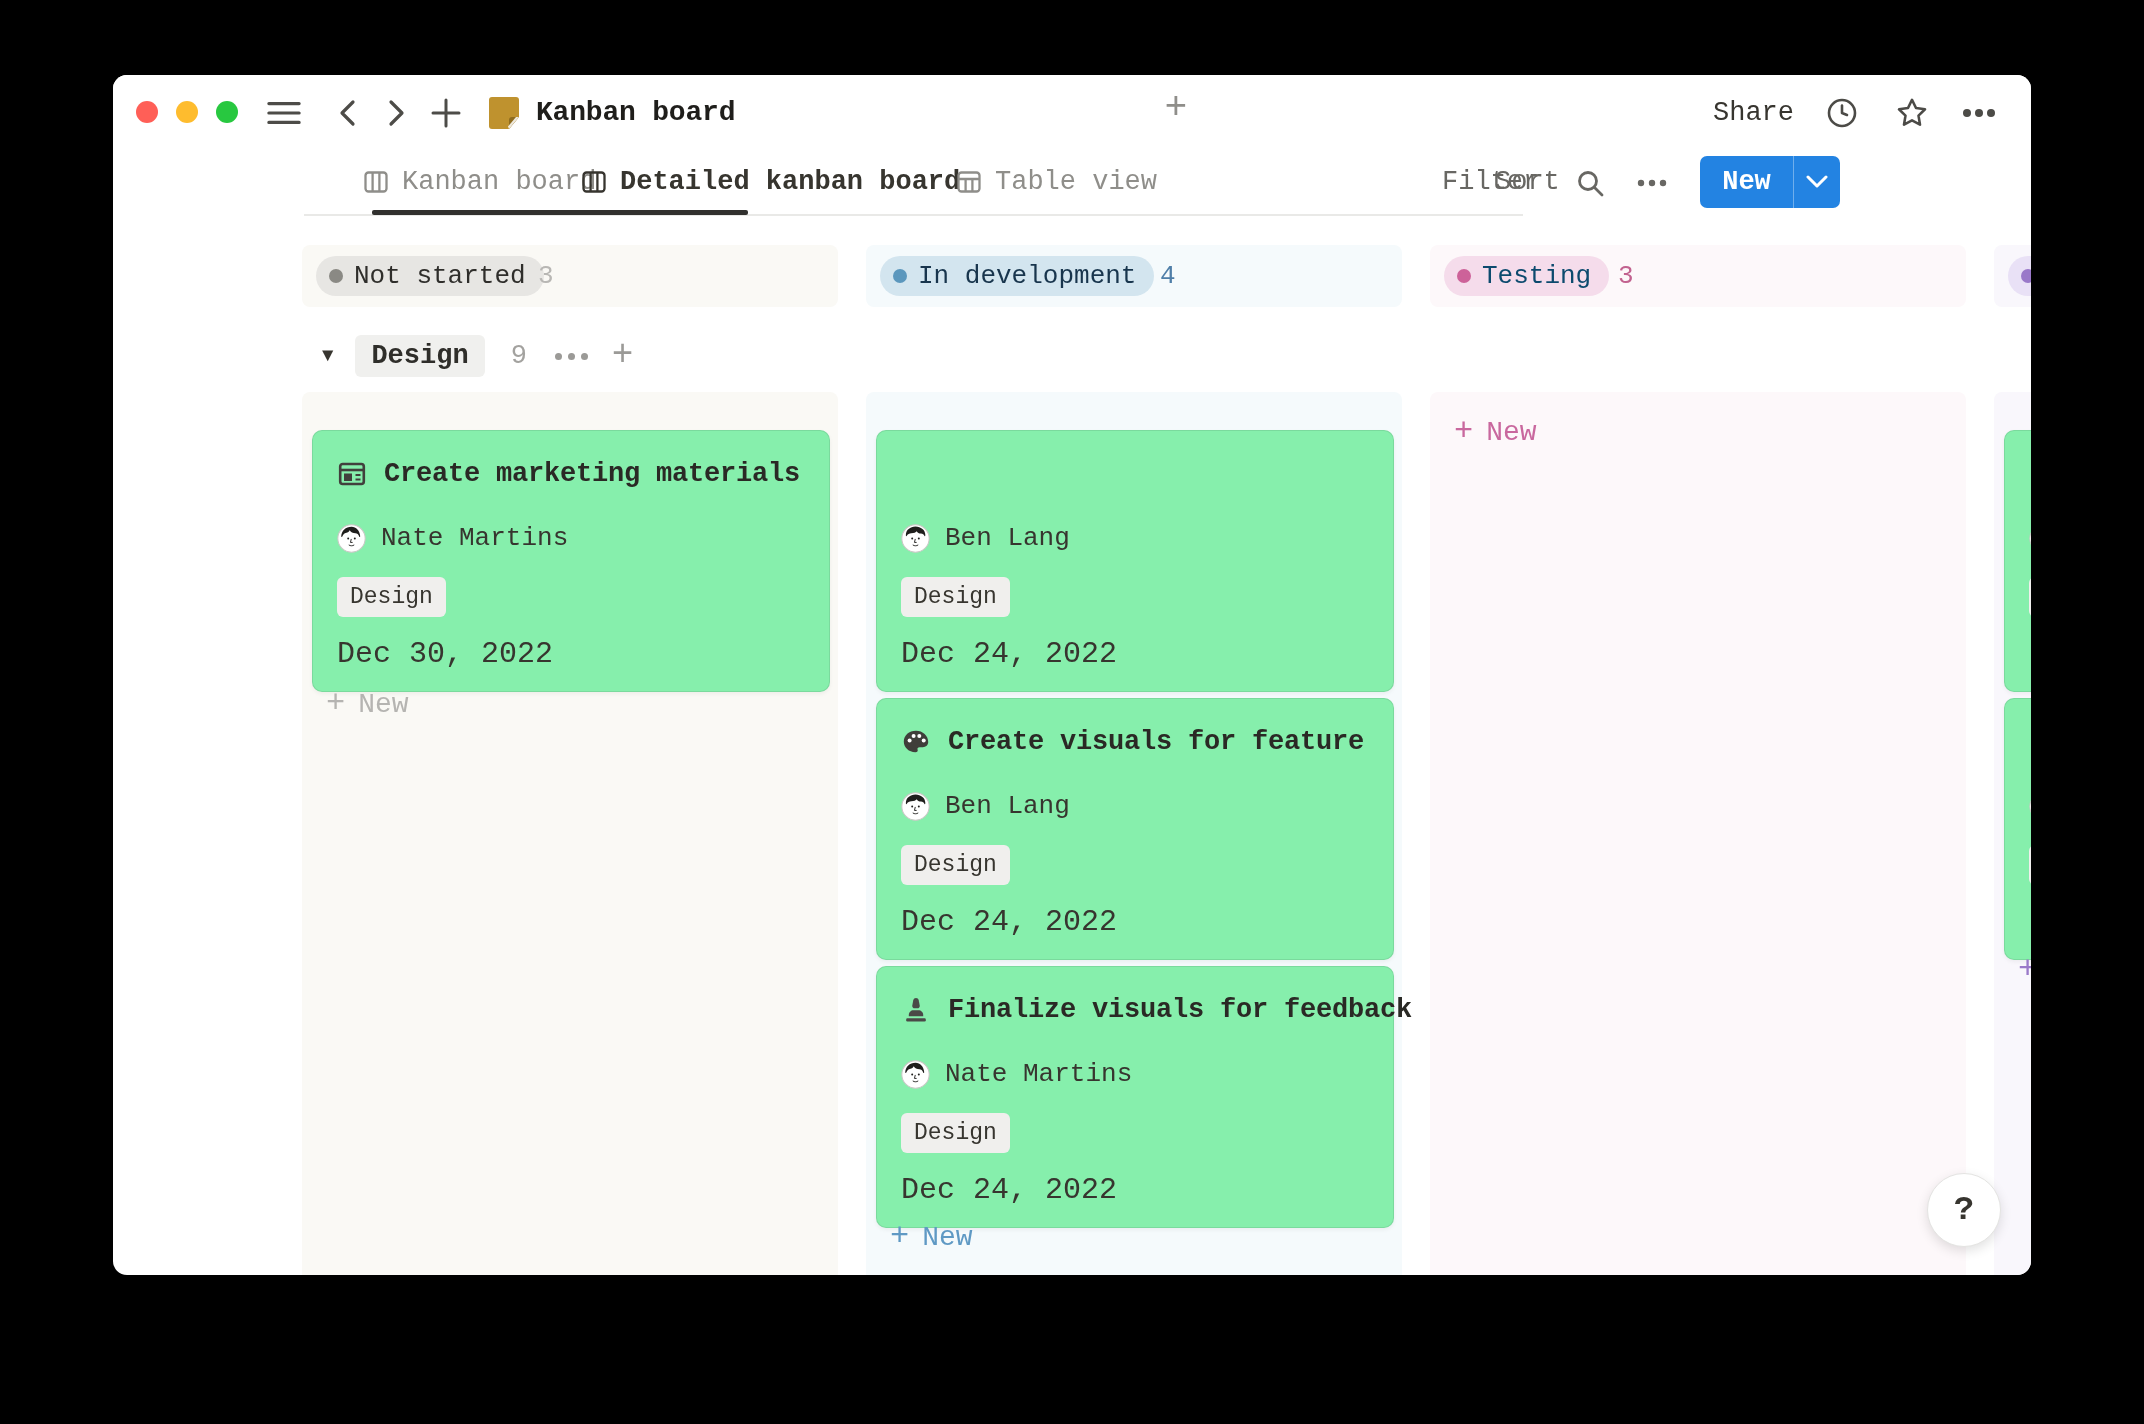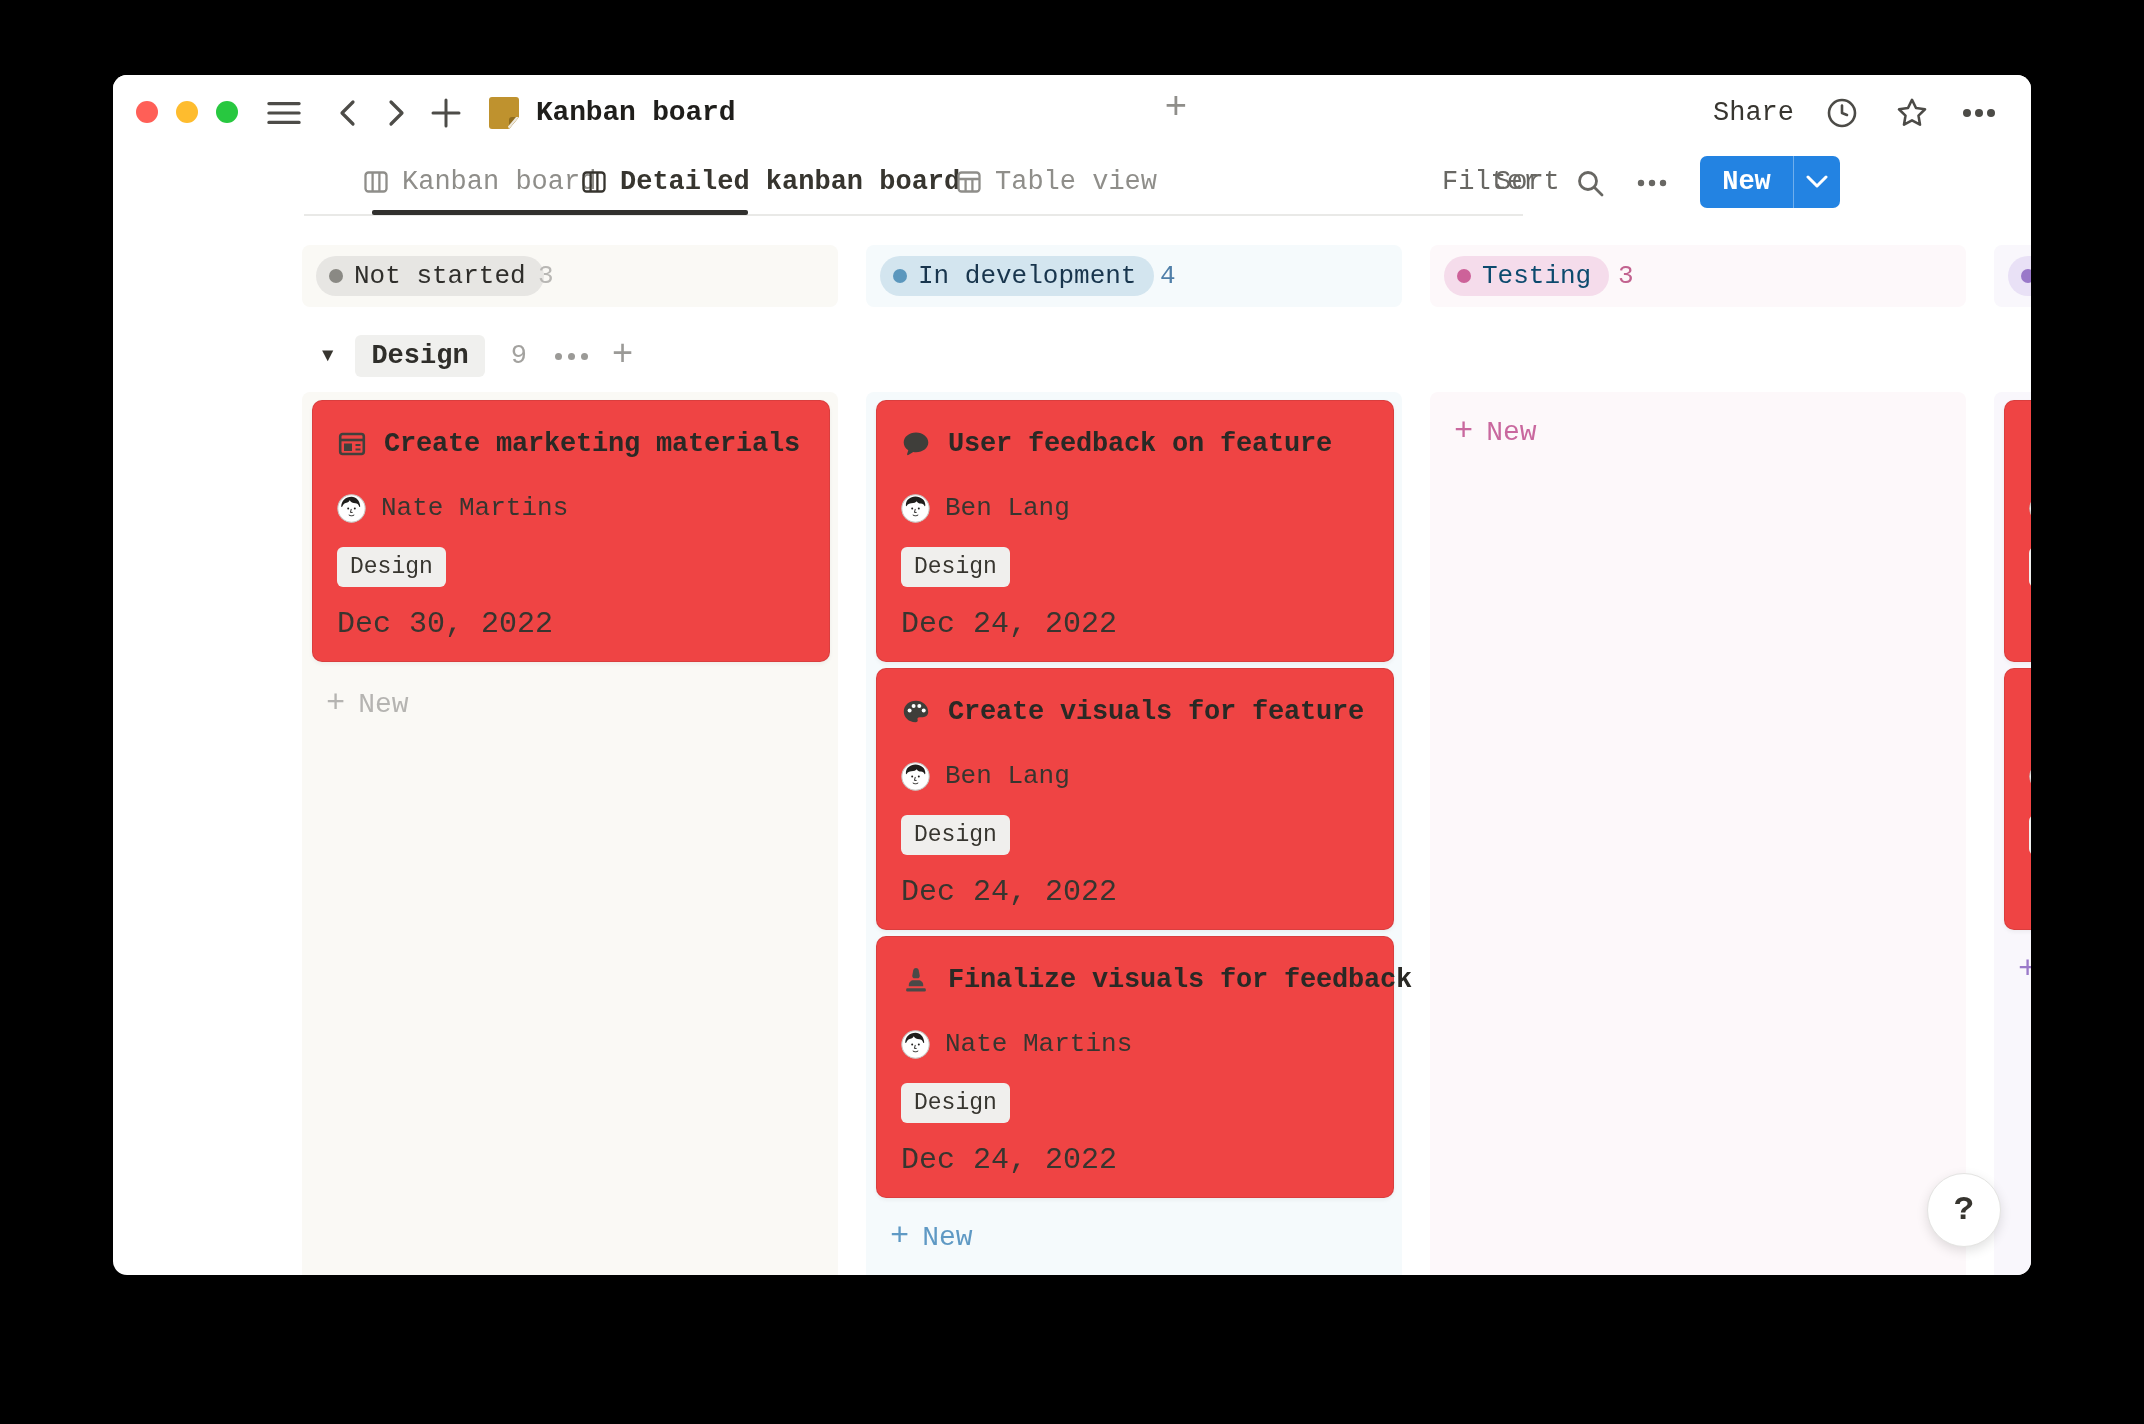--- a/index.html
+++ b/index.html
@@ -40,22 +40,22 @@
   .board{position:absolute;left:0;top:170px;width:1918px;height:1030px;padding-left:36px;}
   .column{position:absolute;top:0;width:536px;height:1030px;}
   .strip{position:absolute;left:0;top:0;width:536px;height:62px;border-radius:8px;background:var(--tint);}
   .pill{position:absolute;left:14px;top:11px;height:40px;border-radius:20px;background:var(--pill-bg);
     display:flex;align-items:center;padding:0 18px 0 13px;cursor:pointer;}
   .pill .dot{width:14px;height:14px;border-radius:50%;background:var(--accent);margin-right:11px;flex:0 0 auto;}
   .pill .ptext{font-size:26px;font-weight:500;white-space:nowrap;}
   .colcount{position:absolute;top:11px;height:40px;display:flex;align-items:center;
     font-size:26px;color:var(--count-color);}
   .cards-area{position:absolute;left:0;top:147px;width:536px;height:883px;border-radius:8px 8px 0 0;background:var(--tint);}
-  .card{position:absolute;left:10px;width:516px;height:260px;background:#ef4444;border-radius:10px;
-    border:1px solid rgba(15,15,15,.09);box-shadow:0 2px 4px rgba(15,15,15,.05);cursor:pointer;}
+  .card{position:absolute;left:10px;width:516px;height:260px;background:#86efac;border-radius:10px;
+    border:1px solid rgba(15,15,15,.09);box-shadow:0 2px 4px rgba(15,15,15,.05);cursor:pointer;margin-top:30px;}
   .row-title{position:absolute;left:24px;top:26px;height:34px;display:flex;align-items:center;gap:17px;}
   .row-title .cicon{width:30px;height:30px;flex:0 0 auto;}
   .ctitle{font-size:27px;font-weight:600;color:#2a2925;white-space:nowrap;letter-spacing:-.2px;}
   .row-assignee{position:absolute;left:24px;top:92px;height:30px;display:flex;align-items:center;gap:15px;}
   .avatar{width:29px;height:29px;flex:0 0 auto;}
   .aname{font-size:26px;color:#37352f;white-space:nowrap;}
   .row-tag{position:absolute;left:24px;top:146px;}
   .tag{display:inline-block;background:#f0efed;border-radius:6px;padding:7px 13px;font-size:23px;color:#37352f;white-space:nowrap;}
   .row-date{position:absolute;left:24px;top:206px;font-size:30px;color:#37352f;white-space:nowrap;}
   .new-link{display:flex;align-items:center;gap:13px;font-size:28px;color:var(--new-color);cursor:pointer;white-space:nowrap;}
@@ -240,28 +240,20 @@
         <div class="strip">
           <span class="pill">
             <span class="dot"></span>
             <span class="ptext" style="color:#18354d;">In development</span>
           </span>
           <span class="colcount" style="left:294px;">4</span>
         </div>
         <div class="cards-area">
 
           <div class="card" style="top:8px;">
-            <div class="row-title">
-              <span class="cicon">
-                <svg viewBox="0 0 30 30">
-                    <path d="M15 3.5C8.1 3.5 2.7 7.9 2.7 13.4c0 3.2 1.8 6 4.6 7.8l-1.2 3.9c-.2.7.6 1.3 1.2.9l5-3.1c.9.2 1.8.3 2.7.3 6.9 0 12.3-4.4 12.3-9.8S21.9 3.5 15 3.5z" fill="#3f3e3a"></path>
-                  </svg>
-              </span>
-              <span class="ctitle">User feedback on feature</span>
-            </div>
             <div class="row-assignee">
               <span class="avatar">
                 <svg viewBox="0 0 28 28">
                     <circle cx="14" cy="14" r="13.2" fill="#fff" stroke="#c9c8c5"></circle>
                     <path d="M14 2.4c-5.2 0-9.3 3.4-9.3 8.2 0 1.4.4 1.6 1.1.5.8-1.2 2.2-2 4.1-2.1 2.7-.2 4.4-.9 5.3-2 .6 1.4 2.3 2.2 4.1 2.2 1.7 0 2.8 1.1 3.1 2 .4 1 1.1.8 1.1-.6 0-4.8-4.3-8.2-9.5-8.2z" fill="#1f1e1c"></path>
                     <circle cx="10.8" cy="14" r=".95" fill="#1f1e1c"></circle>
                     <circle cx="17.2" cy="14" r=".95" fill="#1f1e1c"></circle>
                     <path d="M13.7 14.8l-.7 3h1.7M11.7 20.4c1.5.9 3.1.9 4.6 0" fill="none" stroke="#1f1e1c" stroke-width=".9" stroke-linecap="round"></path>
                   </svg>
               </span>

